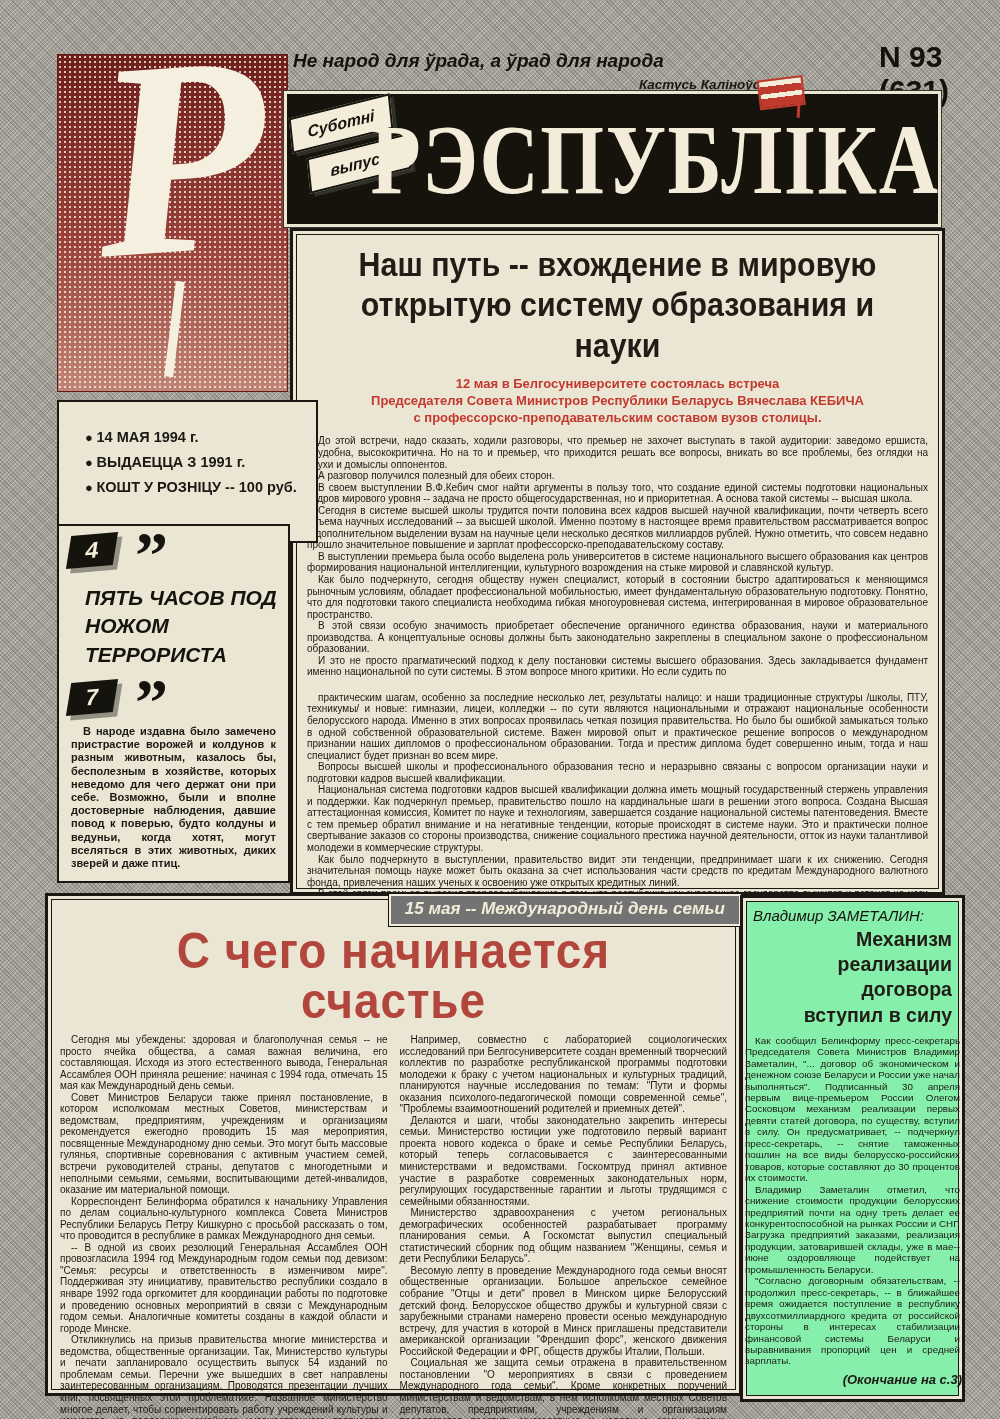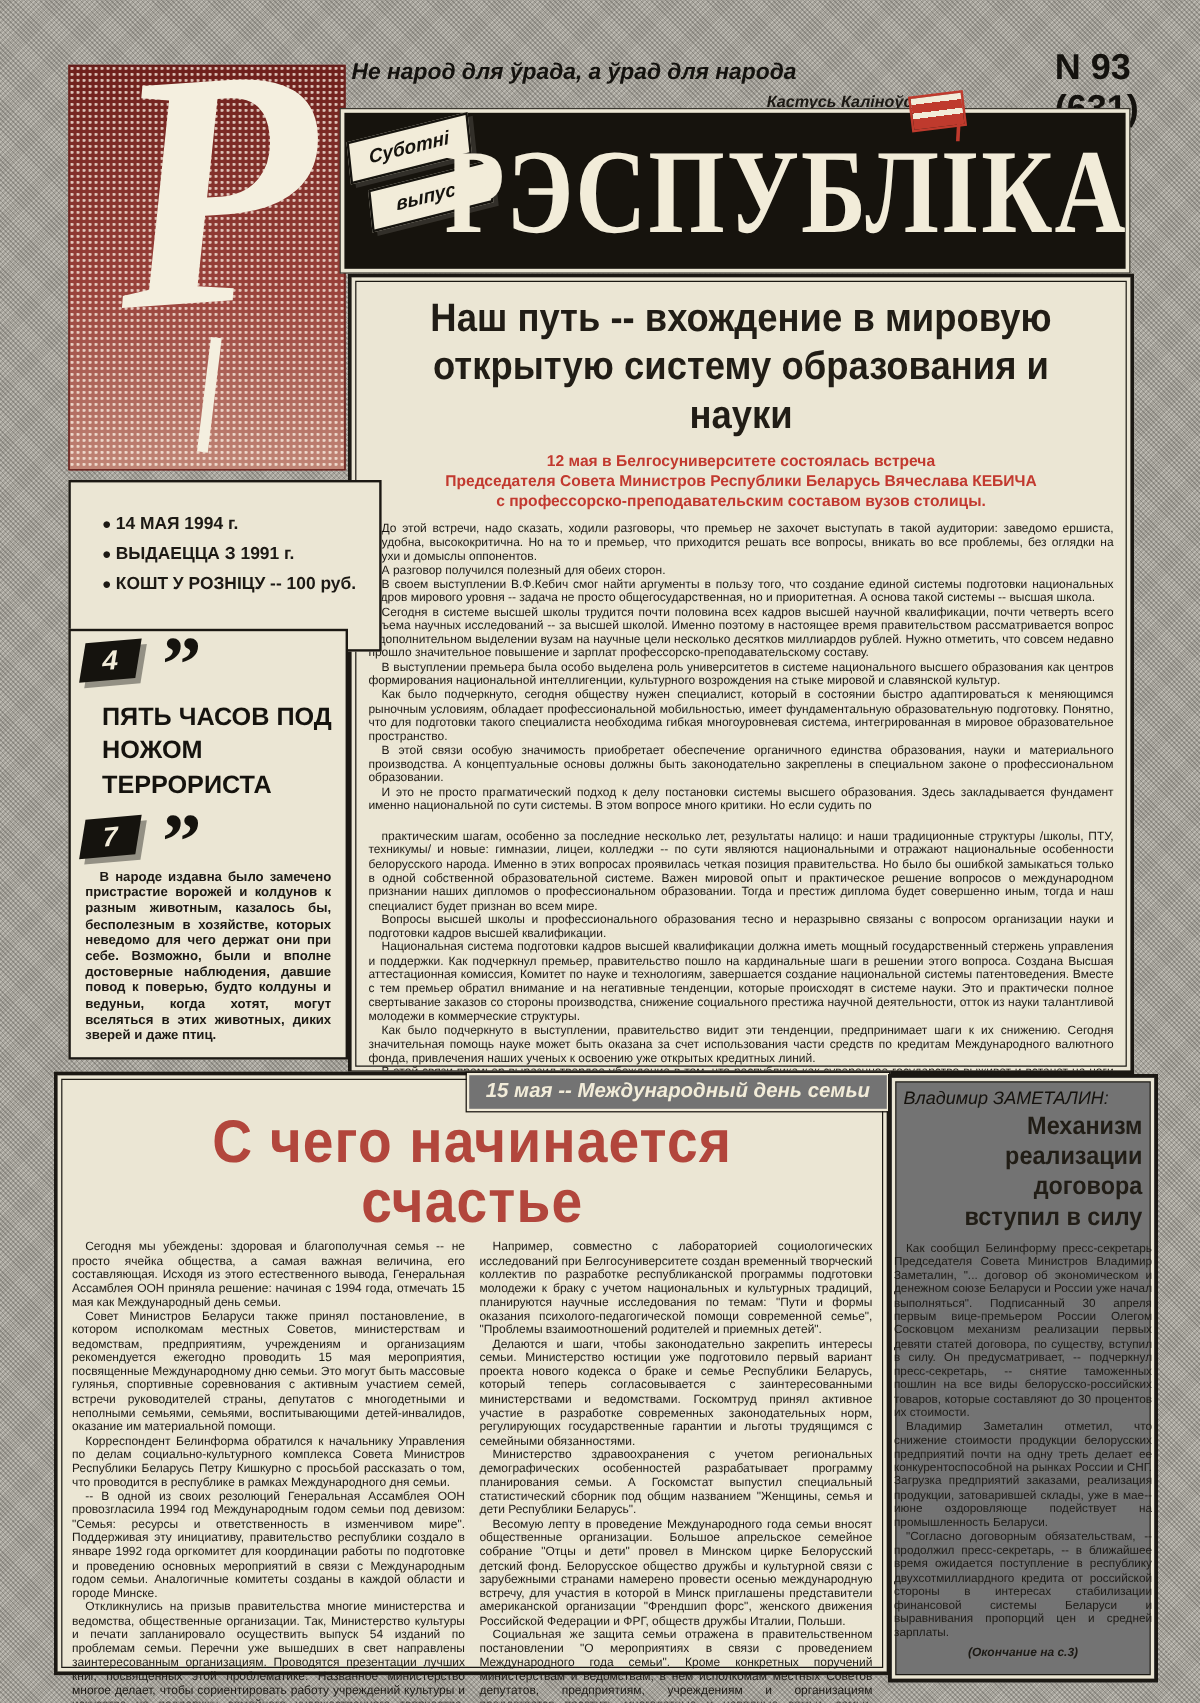--- a/index.html
+++ b/index.html
@@ -80,43 +80,43 @@
 
   .teaser-box{position:absolute;left:57px;top:524px;width:229px;height:355px;background:#ebe6d4;border:2px solid #1b1813;overflow:hidden;}
   .badge-row{position:relative;height:44px;}
   .page-badge{
     position:absolute;left:10px;top:8px;width:46px;height:33px;background:#15130e;color:#f2ecd9;
     display:flex;align-items:center;justify-content:center;font-size:23px;font-weight:bold;
     transform:skewX(-14deg) rotate(-5deg);box-shadow:5px 5px 0 rgba(75,72,65,.55);
   }
   .quote-mark{position:absolute;left:76px;top:4px;font-family:"Liberation Serif",serif;font-weight:bold;
     font-size:66px;line-height:.75;color:#15130e;}
-  .teaser-title{margin:14px 8px 4px 26px;font-size:21px;font-weight:bold;line-height:1.35;color:#15130e;}
+  .teaser-title{margin:14px 8px 4px 26px;font-size:21px;font-weight:bold;font-style:italic;line-height:1.35;color:#15130e;}
   .teaser-body{margin:8px 12px 12px;font-size:11px;font-weight:bold;line-height:1.2;text-align:justify;}
   .teaser-body p{margin:0;text-indent:12px;}
 
   
   .family-box{position:absolute;left:45px;top:893px;width:691px;height:497px;background:#ebe6d4;overflow:visible;}
   .family-banner{
     position:absolute;top:-2px;right:-2px;background:#737373;color:#f2ecd9;
     font-size:17px;font-weight:bold;font-style:italic;padding:3px 14px 5px;
     border:2px solid #f2ecd9;outline:1px solid #14110c;
   }
   .family-headline{margin:30px 4px 2px;text-align:center;font-weight:bold;font-size:50px;line-height:1;
     color:#b2463c;transform:scaleX(.92);transform-origin:center;letter-spacing:1px;}
   .family-cols{display:flex;gap:12px;margin:8px 12px 0;overflow:hidden;height:386px;}
 
   
-  .treaty-box{position:absolute;left:740px;top:895px;width:219px;height:501px;background:#737373;overflow:hidden;}
+  .treaty-box{position:absolute;left:740px;top:895px;width:219px;height:501px;background:#86efac;overflow:hidden;}
   .treaty-byline{margin:9px 10px 0;font-size:15px;font-style:italic;color:#14110c;}
   .treaty-headline{margin:2px 10px 0;text-align:right;font-weight:bold;font-size:21px;line-height:1.2;
     color:#211d16;white-space:pre-line;transform:scaleX(.93);transform-origin:right center;}
   .treaty-body{margin:8px 2px 0;font-size:9.8px;line-height:1.17;text-align:justify;}
   .treaty-body p{margin:0;text-indent:10px;}
-  .treaty-continuation{margin-top:5px;text-align:center;font-size:10px;font-weight:bold;font-style:italic;}
+  .treaty-continuation{margin-top:5px;text-align:right;font-size:13px;font-weight:bold;font-style:italic;}
 </style>
 </head>
 <body>
 
 <div class="page">
 
   <div class="logo-box">
     <div class="logo-letter">Р</div>
     <div class="logo-tail"></div>
   </div>

